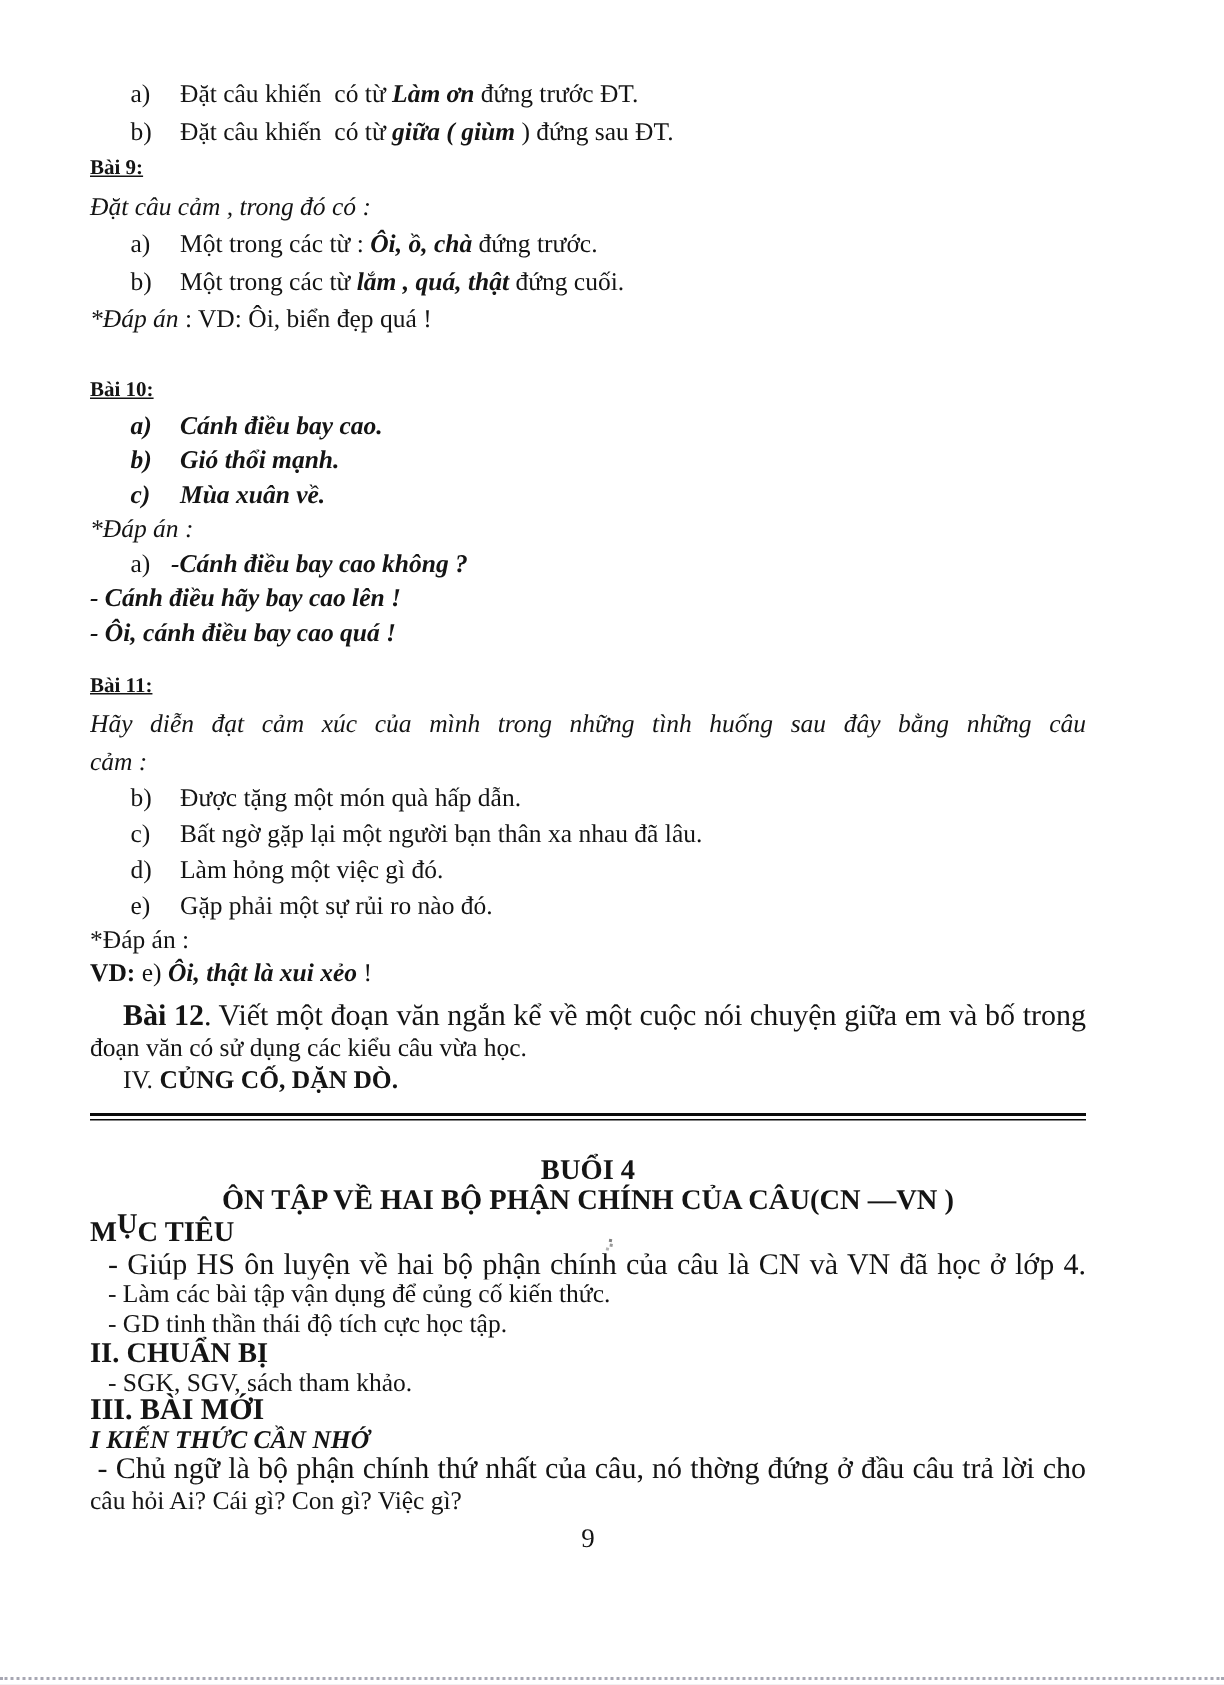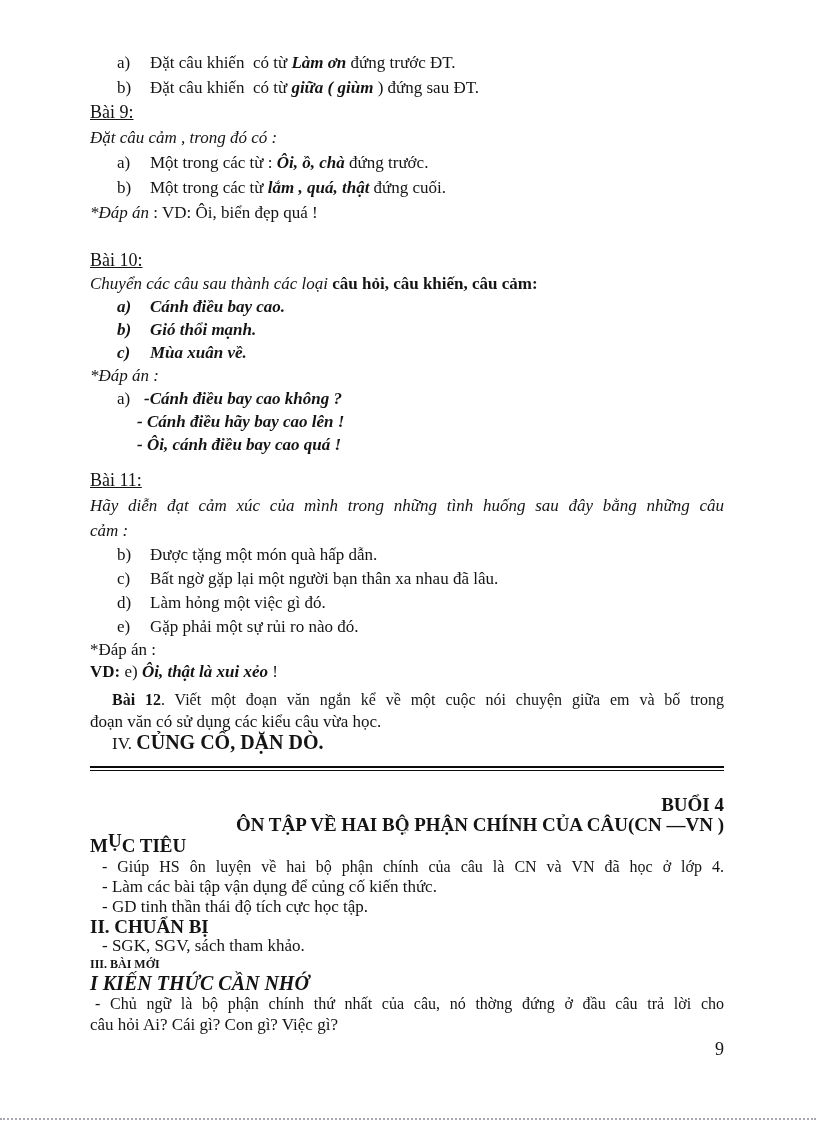--- a/index.html
+++ b/index.html
@@ -2,47 +2,47 @@
 <html><head>
 <meta charset="utf-8">
 <style>
   html,body{margin:0;padding:0;background:#e8e8e8;}
   .page{
     width:816px;height:1123px;background:#ffffff;position:relative;
     margin:0 auto;overflow:hidden;color:#141414;
     font-family:"Liberation Serif","DejaVu Serif",serif;
     font-size:17px;
   }
-  .content{padding:50px 92px 0 90px;}
+  .content{padding:50px 92px 0 60px;}
   p{margin:0;white-space:pre-wrap;}
   .lh25{line-height:25px}
   .lh24{line-height:24px}
   .lh23{line-height:23px}
   .lh22{line-height:22px}
   .lh21{line-height:21px}
   .lh20{line-height:20px}
   .lh19{line-height:19px}
   .lh18{line-height:18px}
   .b{font-weight:bold}
   .i{font-style:italic}
   .bi{font-weight:bold;font-style:italic}
   .u{}
-  .bai-title{font-weight:normal;text-decoration:underline;font-size:18px}
+  .bai-title{font-weight:bold;text-decoration:underline;font-size:14px}
   .item{margin-left:27px}
   .marker{display:inline-block;width:33px}
   .marker27{display:inline-block;width:27px}
-  .ind47{margin-left:47px}
+  .ind47{}
   .pl22{padding-left:22px}
   .pl12{padding-left:12px}
   .ti5{text-indent:5px}
-  .center{text-align:right}
+  .center{text-align:center}
   .h19{font-weight:bold;font-size:19px}
-  .h185{font-weight:bold;font-size:12px}
-  .f185{font-size:20px}
-  .fit{font-size:16px}
+  .h185{font-weight:bold;font-size:20px}
+  .f185{font-size:17px}
+  .fit{font-size:20px}
   .jl{white-space:nowrap;overflow:hidden;text-align:justify;text-align-last:justify}
   .mt20{margin-top:24px}
   .mt16{margin-top:12px}
   .mt6{margin-top:6px}
   .mt4{margin-top:4px}
   .raised{position:relative;top:-5px}
   .rule{
     margin-top:13px;height:2px;
     border-top:2.5px solid #0b0b0b;border-bottom:1.5px solid #0b0b0b;
   }
@@ -65,21 +65,20 @@
     <p class="lh25 item"><span class="marker">a)</span><span>Đặt câu khiến  có từ </span><span class="bi">Làm ơn</span><span> đứng trước ĐT.</span></p>
     <p class="lh25 item"><span class="marker">b)</span><span>Đặt câu khiến  có từ </span><span class="bi">giữa ( giùm</span><span> ) đứng sau ĐT.</span></p>
 
     <p class="lh25 bai-title">Bài 9:</p>
     <p class="lh25 i">Đặt câu cảm , trong đó có :</p>
     <p class="lh25 item"><span class="marker">a)</span><span>Một trong các từ : </span><span class="bi">Ôi, ồ, chà</span><span> đứng trước.</span></p>
     <p class="lh25 item"><span class="marker">b)</span><span>Một trong các từ </span><span class="bi">lắm , quá, thật</span><span> đứng cuối.</span></p>
     <p class="lh25"><span class="i u">*Đáp án</span><span> : VD: Ôi, biển đẹp quá !</span></p>
 
     <p class="lh23 bai-title mt20">Bài 10:</p>
-    <p class="lh23"><span class="i">Chuyển các câu sau thành các loại </span><span class="b">câu hỏi, câu khiến, câu cảm:</span></p>
     <p class="lh23 item bi"><span class="marker">a)</span><span>Cánh điều bay cao.</span></p>
     <p class="lh23 item bi"><span class="marker">b)</span><span>Gió thổi mạnh.</span></p>
     <p class="lh23 item bi"><span class="marker">c)</span><span>Mùa xuân về.</span></p>
     <p class="lh23"><span class="i u">*Đáp án :</span></p>
     <p class="lh23 item"><span class="marker27">a) </span><span class="bi">-Cánh điều bay cao không ?</span></p>
     <p class="lh23 bi ind47">- Cánh điều hãy bay cao lên !</p>
     <p class="lh23 bi ind47">- Ôi, cánh điều bay cao quá !</p>
 
     <p class="lh25 bai-title mt16">Bài 11:</p>
     <p class="lh25 i jl">Hãy diễn đạt cảm xúc của mình trong những tình huống sau đây bằng những câu</p>

